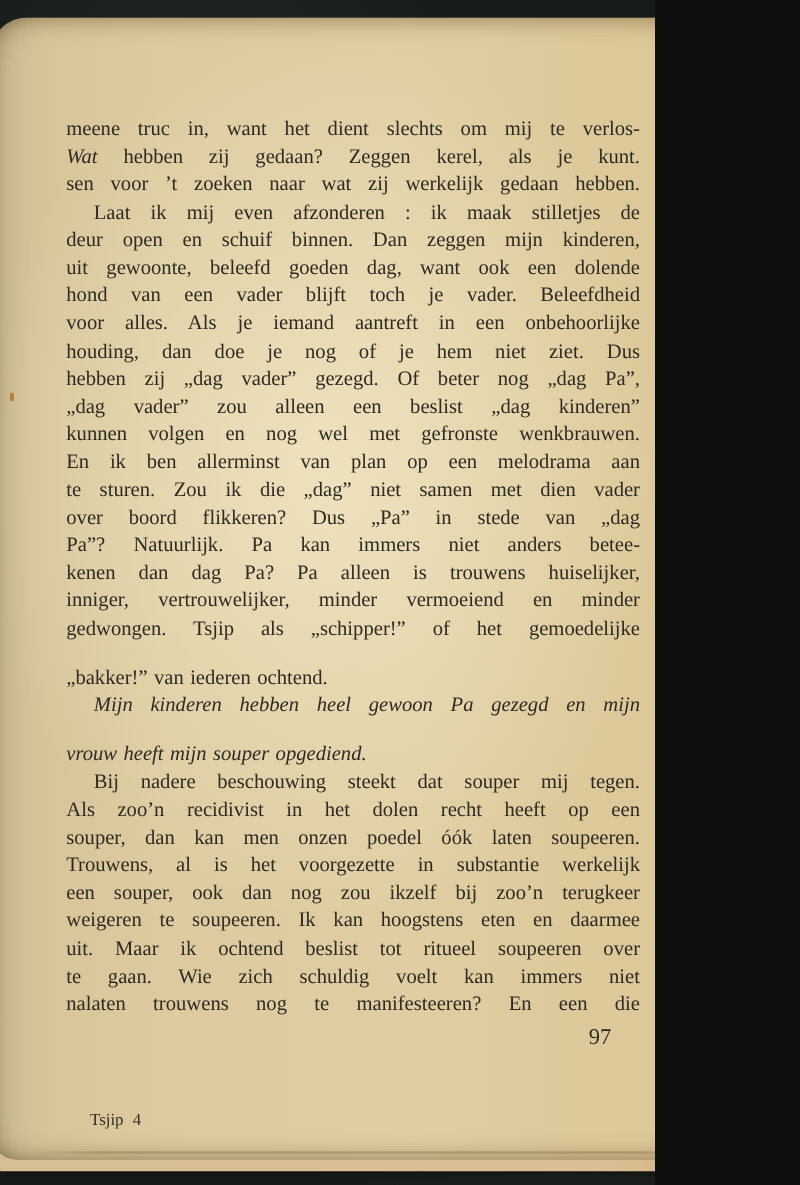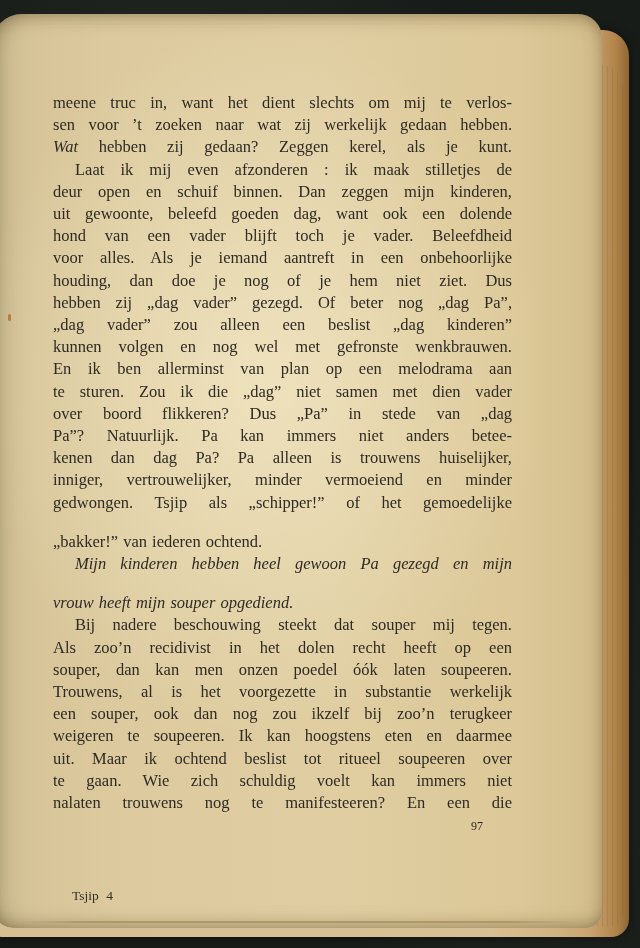--- a/index.html
+++ b/index.html
@@ -2,21 +2,21 @@
 <html><head>
 <meta charset="utf-8">
 <style>
   html, body {
     margin: 0;
     padding: 0;
     background: #0d100e;
   }
   .photo {
     position: relative;
-    width: 640px;
+    width: 524px;
     height: 948px;
     overflow: hidden;
     font-family: "Liberation Serif", serif;
     background:
       radial-gradient(ellipse 70% 50% at 30% 20%, #262b26 0%, rgba(38,43,38,0) 70%),
       radial-gradient(ellipse 60% 60% at 85% 80%, #20241f 0%, rgba(32,36,31,0) 70%),
       #181c19;
   }
   
   .stack {
@@ -106,21 +106,21 @@
   .ln.ind {
     text-indent: 22px;
   }
   .it {
     font-style: italic;
   }
   .pagenum {
     position: absolute;
     left: 471px;
     top: 819px;
-    font-size: 12px;
+    font-size: 18px;
     color: #2e2b24;
   }
   .footer {
     position: absolute;
     left: 72px;
     top: 888px;
     font-size: 13.5px;
     word-spacing: 4px;
     color: #343026;
   }
@@ -131,22 +131,22 @@
 <div class="photo">
   <div class="stack">
     <div class="edge-lines"></div>
   </div>
   <div class="page">
     <div class="speck-orange"></div>
 
   </div>
   <div class="text">
       <div class="ln"><span>meene truc in, want het dient slechts om mij te verlos-</span></div>
+      <div class="ln"><span class="it">Wat</span><span> hebben zij gedaan? Zeggen kerel, als je kunt.</span></div>
       <div class="ln"><span>sen voor ’t zoeken naar wat zij werkelijk gedaan hebben.</span></div>
-      <div class="ln"><span class="it">Wat</span><span> hebben zij gedaan? Zeggen kerel, als je kunt.</span></div>
       <div class="ln ind"><span>Laat ik mij even afzonderen : ik maak stilletjes de</span></div>
       <div class="ln"><span>deur open en schuif binnen. Dan zeggen mijn kinderen,</span></div>
       <div class="ln"><span>uit gewoonte, beleefd goeden dag, want ook een dolende</span></div>
       <div class="ln"><span>hond van een vader blijft toch je vader. Beleefdheid</span></div>
       <div class="ln"><span>voor alles. Als je iemand aantreft in een onbehoorlijke</span></div>
       <div class="ln"><span>houding, dan doe je nog of je hem niet ziet. Dus</span></div>
       <div class="ln"><span>hebben zij „dag vader” gezegd. Of beter nog „dag Pa”,</span></div>
       <div class="ln"><span>„dag vader” zou alleen een beslist „dag kinderen”</span></div>
       <div class="ln"><span>kunnen volgen en nog wel met gefronste wenkbrauwen.</span></div>
       <div class="ln"><span>En ik ben allerminst van plan op een melodrama aan</span></div>

